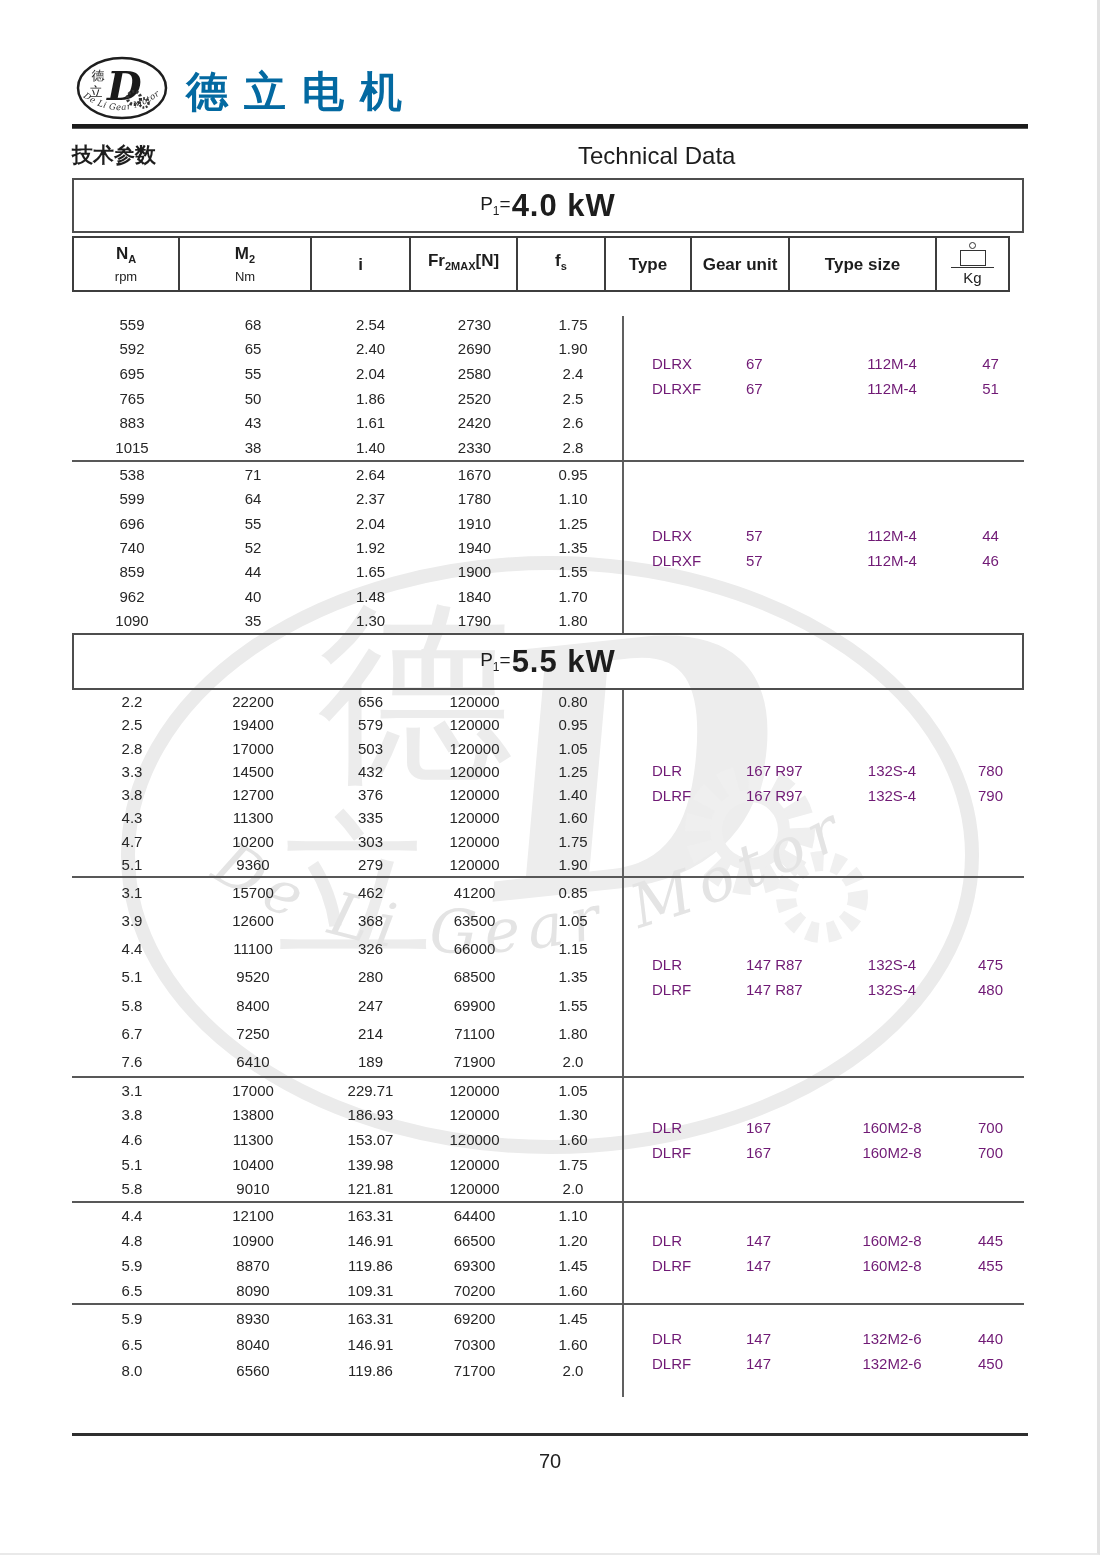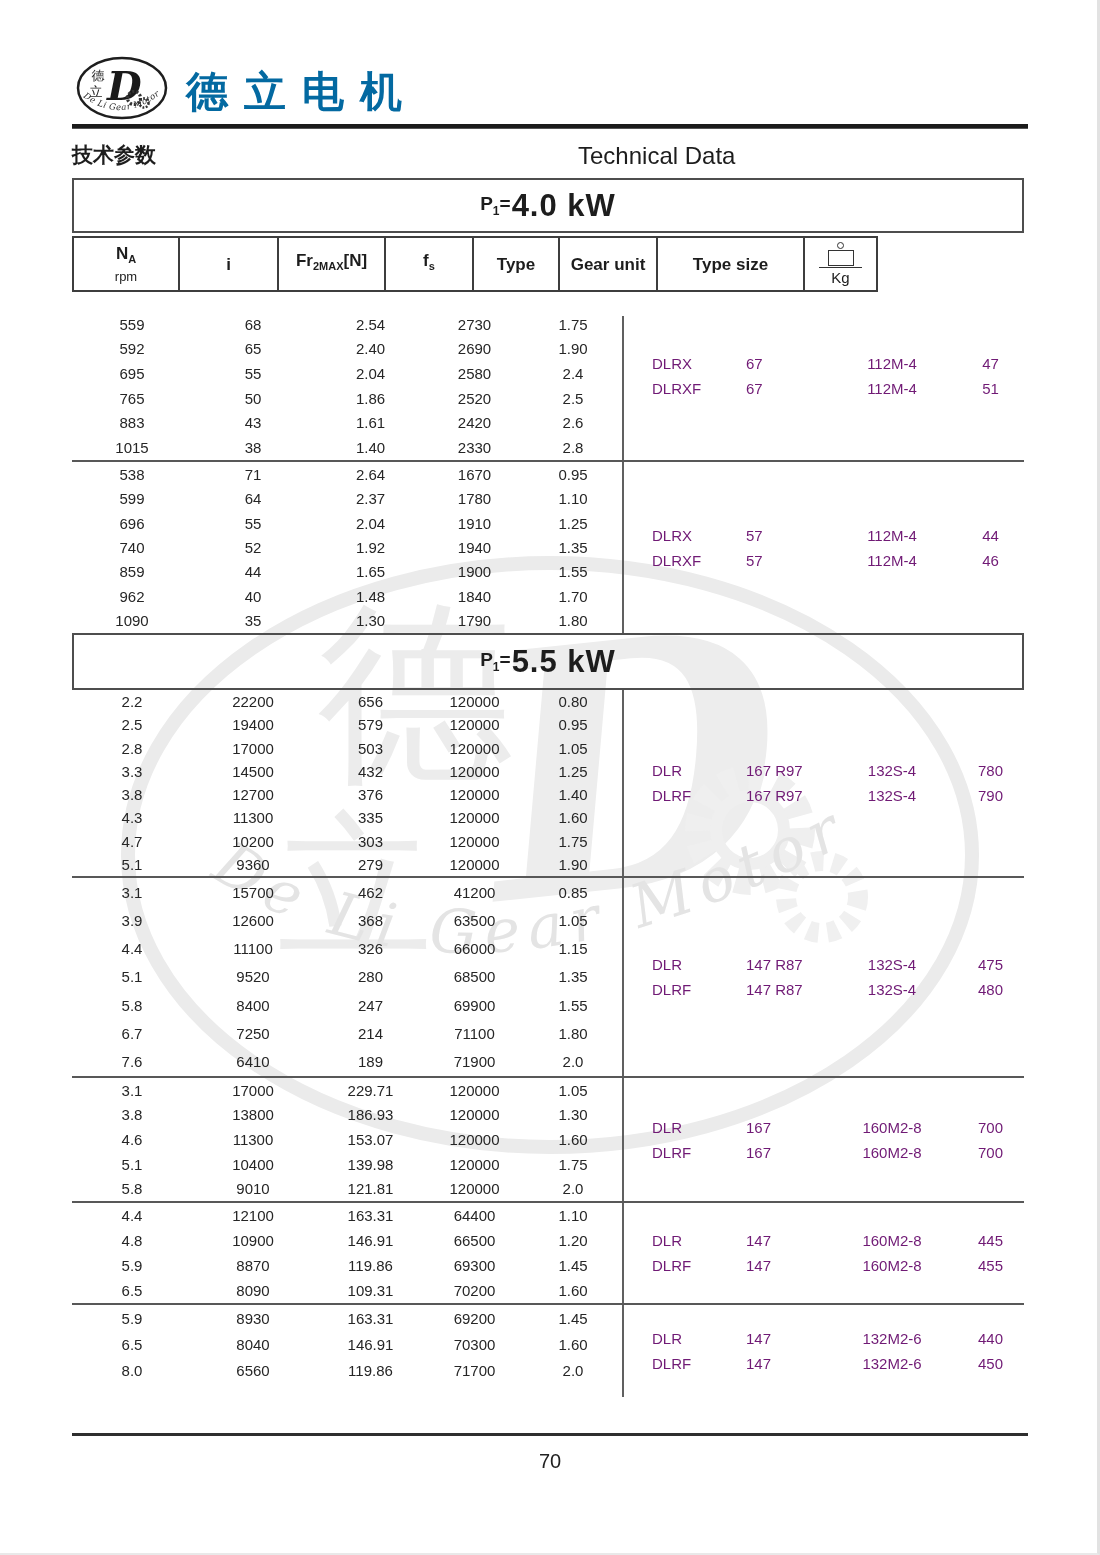--- a/index.html
+++ b/index.html
@@ -18,21 +18,21 @@
     font-family:"DejaVu Serif","Liberation Serif",serif; }
   .top-rule { position:absolute; left:72px; top:124px; width:956px; height:5px;
     background:#1b1b1b; border-bottom:1px solid #555; z-index:2; }
   .sec-cn { position:absolute; left:72px; top:141px; font-size:21px; font-weight:bold; z-index:2; }
   .sec-en { position:absolute; left:578px; top:142px; font-size:24px; font-weight:normal; z-index:2; }
   
   .band { position:absolute; left:72px; width:952px; border:2px solid #4e4e4e;
     display:flex; align-items:center; justify-content:center; z-index:2; }
   .band-1 { top:178px; height:55px; }
   .band-2 { top:633px; height:57px; }
-  .band .prefix { font-size:19px; font-weight:bold; }
+  .band .prefix { font-size:19px; font-weight:normal; }
   .band .prefix sub { font-size:12px; }
   .band .value { font-size:31px; font-weight:bold; letter-spacing:1px; margin-left:1px; }
   
   .hdr { position:absolute; left:72px; top:236px; width:952px; height:56px;
     display:flex; z-index:2; }
   .hdr .cell { border:2px solid #3d3d3d; margin-left:-2px; height:100%;
     display:flex; flex-direction:column; align-items:center; justify-content:center;
     background:transparent; }
   .hdr .cell:first-child { margin-left:0; }
   .hdr .c1{width:108px}.hdr .c2{width:134px}.hdr .c3{width:101px}.hdr .c4{width:109px}
@@ -133,20 +133,24 @@
   <div class="band band-2">
     <span class="prefix"><span>P</span><sub>1</sub><span>=</span></span>
     <span class="value">5.5 kW</span>
   </div>
 
   <div class="hdr" id="hdr-row">
       <div class="cell c1">
         <div class="main"><span>N</span><sub>A</sub></div>
         <div class="unit">rpm</div>
       </div>
+      <div class="cell c2">
+        <div class="main"><span>M</span><sub>2</sub></div>
+        <div class="unit">Nm</div>
+      </div>
       <div class="cell c3">
         <div class="main"><span>i</span></div>
       </div>
       <div class="cell c4">
         <div class="main"><span>Fr</span><sub>2MAX</sub><span>[N]</span></div>
       </div>
       <div class="cell c5">
         <div class="main"><span>f</span><sub>s</sub></div>
       </div>
       <div class="cell c6">

